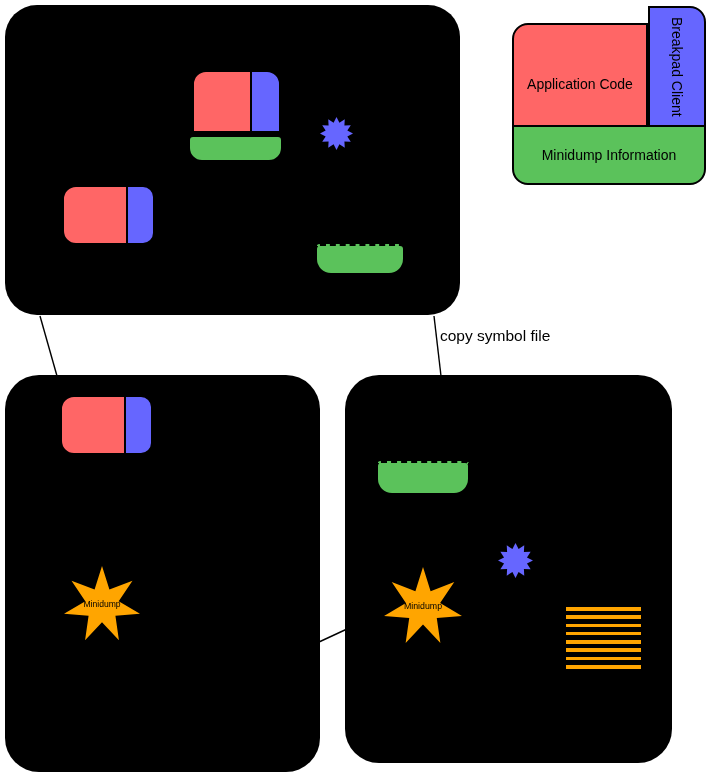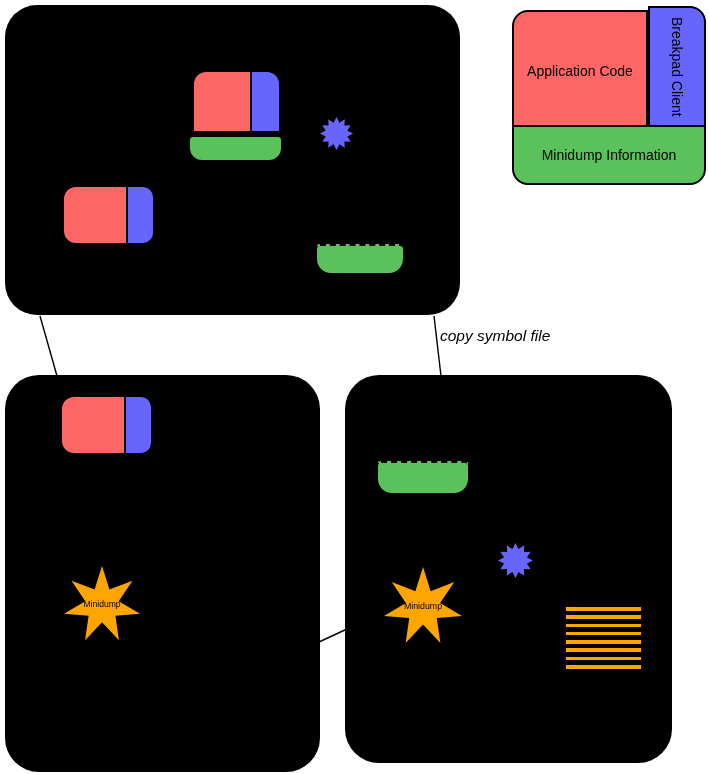--- a/index.html
+++ b/index.html
@@ -12,21 +12,21 @@
   .connectors line { stroke:#000; stroke-width:1.4; }
 
   .blackbox { position:absolute; background:var(--c-box,#000); border-radius:34px; }
   .box-top { left:5px; top:5px; width:455px; height:310px; border-radius:32px; }
   .box-bl  { left:5px; top:375px; width:315px; height:397px; }
   .box-br  { left:345px; top:375px; width:327px; height:388px; }
 
   
   .legend { position:absolute; left:512px; top:6px; width:194px; height:179px; font-size:14px; }
   .legend > div { position:absolute; border:2px solid #000; display:flex; align-items:center; justify-content:center; text-align:center; }
-  .legend-red   { left:0; top:4px; width:136px; height:121px; background:var(--c-red);
+  .legend-red   { left:0; top:17px; width:136px; height:121px; background:var(--c-red);
                   border-radius:16px 0 0 0; align-items:flex-start; }
   .legend-blue  { left:136px; top:0; width:58px; height:121px; background:var(--c-blue);
                   border-radius:0 16px 0 0; }
   .legend-green { left:0; top:119px; width:194px; height:60px; background:var(--c-green);
                   border-radius:0 0 16px 16px; }
   .vtext { writing-mode:vertical-rl; }
 
   
   .program { position:absolute; width:93px; height:60px; }
   .p-red  { position:absolute; background:var(--c-red); border:2px solid #000; }
@@ -78,21 +78,21 @@
       <span>Application Code</span>
     </div>
     <div class="legend-blue">
       <span class="vtext">Breakpad Client</span>
     </div>
     <div class="legend-green">
       <span>Minidump Information</span>
     </div>
   </div>
 
-  <div class="edge-label" style="left:440px; top:327px;font-style:italic;">copy symbol file</div>
+  <div class="edge-label" style="left:440px; top:327px;">copy symbol file</div>
 
   <div class="program-debug" style="left:188px; top:70px;">
     <div class="p-red"></div>
     <div class="p-blue"></div>
     <div class="p-green"></div>
   </div>
 
   <svg class="starburst" style="left:320px; top:117px;" width="33" height="33" viewBox="0 0 100 100">
     <polygon points="50,0 58.8,17.2 75,6.7 74,26 93.3,25 82.8,41.2 100,50 82.8,58.8 93.3,75 74,74 75,93.3 58.8,82.8 50,100 41.2,82.8 25,93.3 26,74 6.7,75 17.2,58.8 0,50 17.2,41.2 6.7,25 26,26 25,6.7 41.2,17.2"></polygon>
   </svg>

